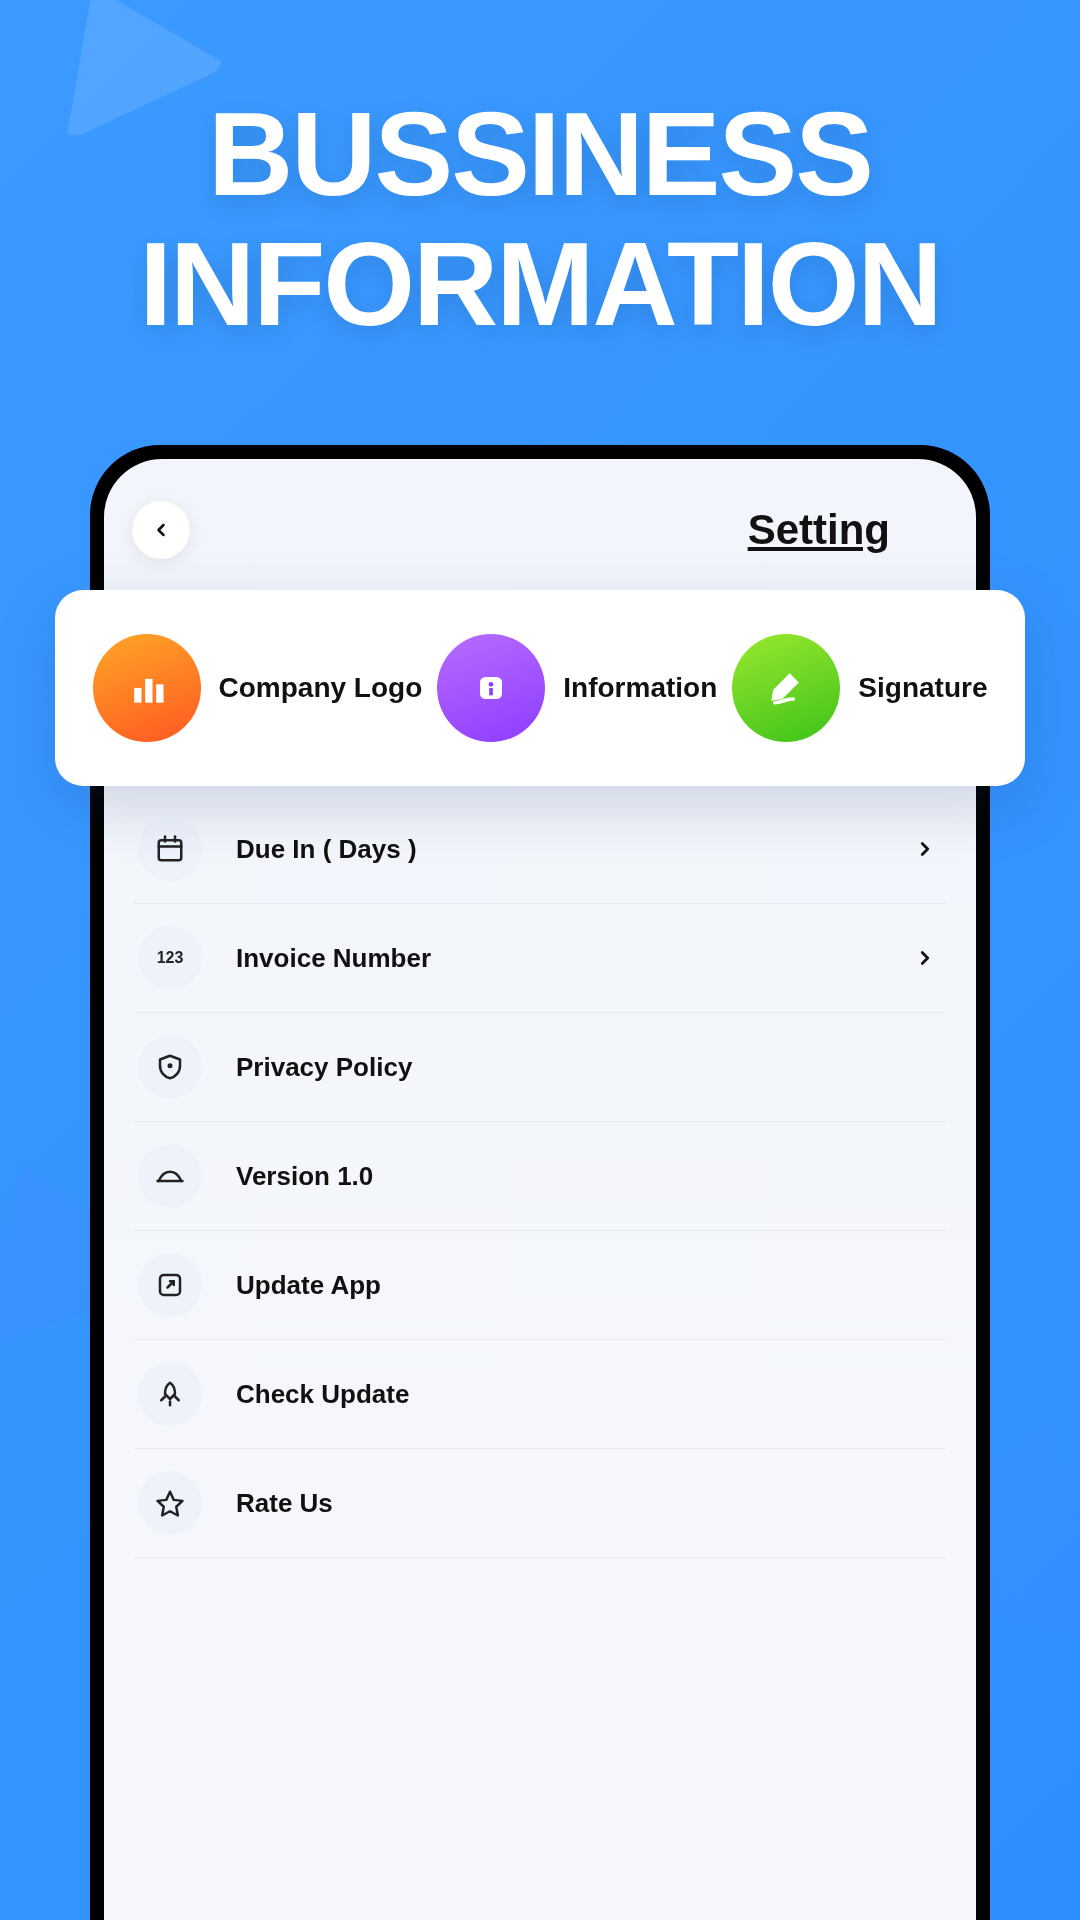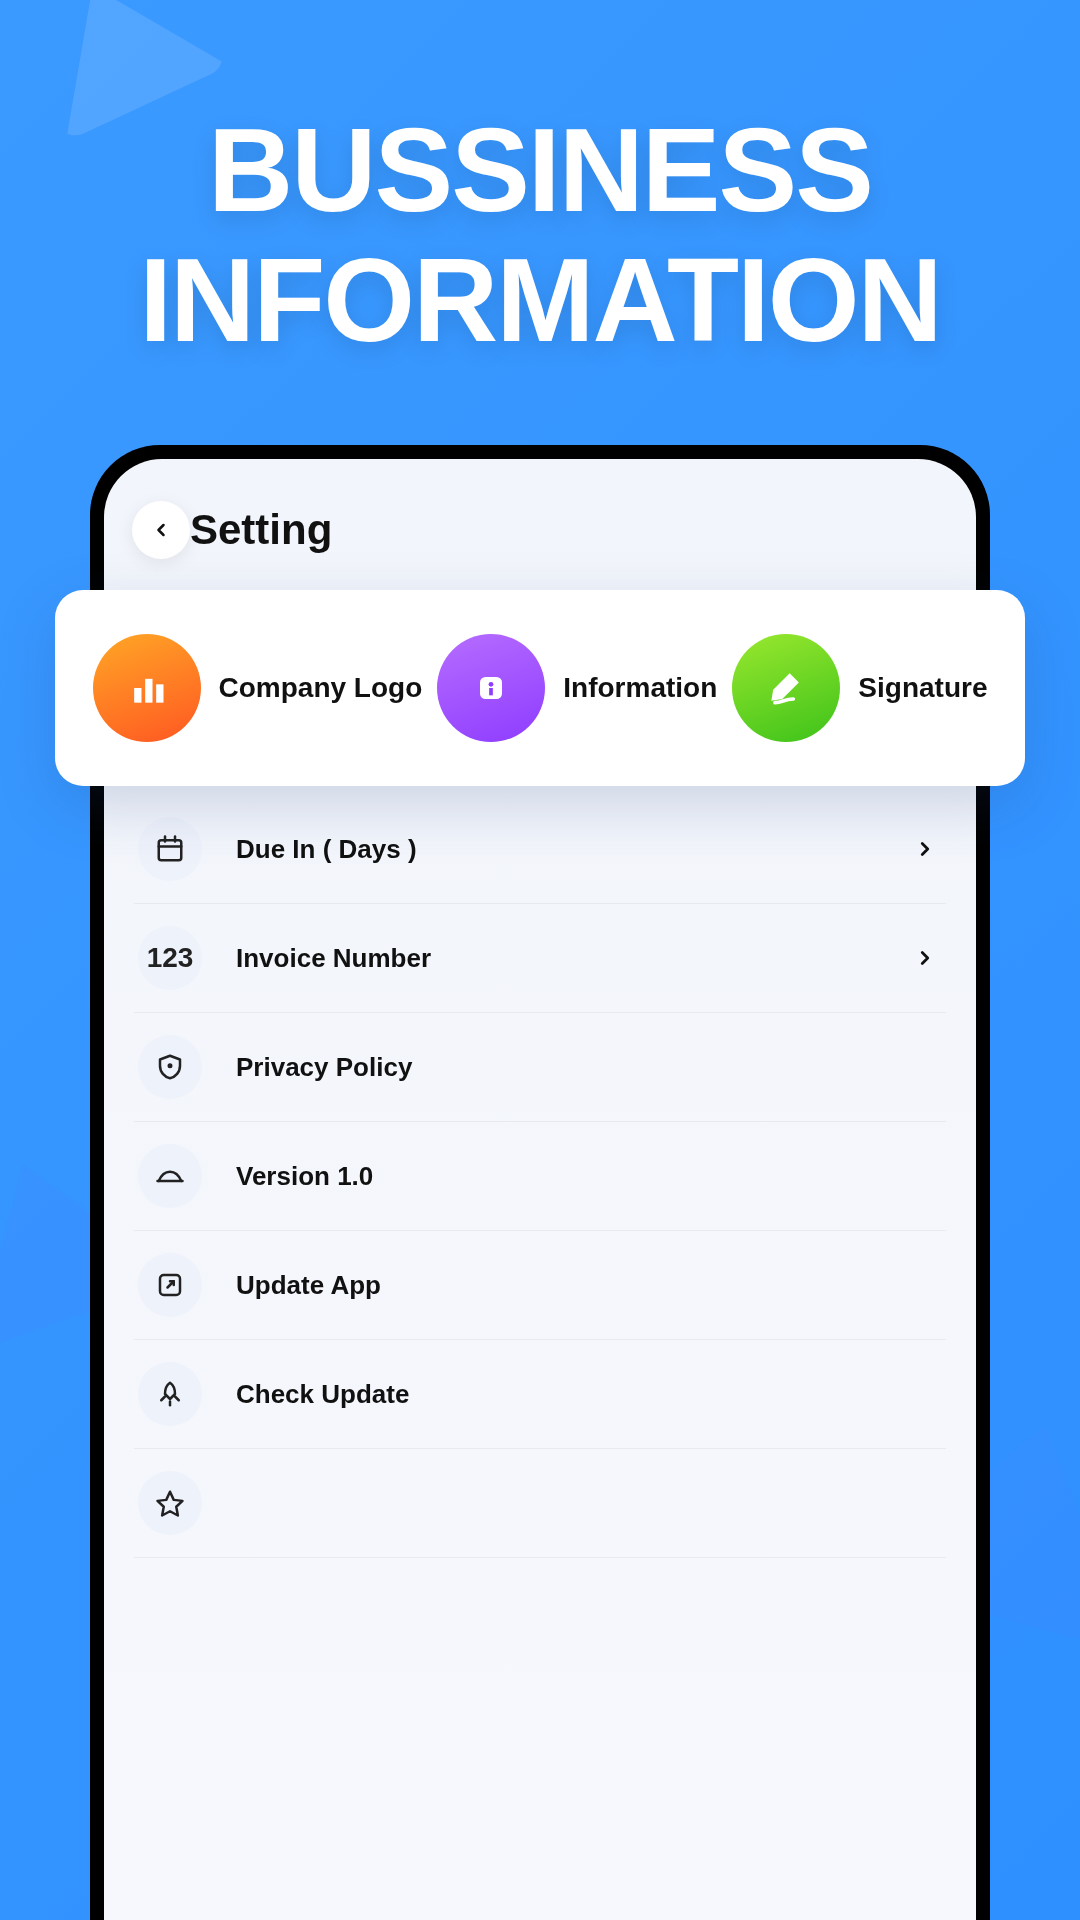--- a/index.html
+++ b/index.html
@@ -1,26 +1,26 @@
 <!DOCTYPE html>
 <html><head>
 <meta charset="utf-8">
 <style>
 *{margin:0;padding:0;box-sizing:border-box;font-family:-apple-system,BlinkMacSystemFont,'Segoe UI',sans-serif;}
 body{width:1080px;height:1920px;background:linear-gradient(135deg,#3b9aff 0%,#2e8fff 100%);position:relative;overflow:hidden;}
 .bg-deco{position:absolute;width:0;height:0;}
 .deco1{top:-20px;left:30px;border-left:90px solid transparent;border-right:90px solid transparent;border-bottom:130px solid rgba(255,255,255,.12);transform:rotate(-25deg);border-radius:20px;}
 .deco2{top:1160px;left:-60px;border-left:110px solid transparent;border-right:110px solid transparent;border-bottom:160px solid rgba(60,140,255,.35);transform:rotate(-20deg);border-radius:20px;}
 .deco3{top:1420px;right:-80px;border-left:140px solid transparent;border-right:140px solid transparent;border-bottom:200px solid rgba(60,140,255,.35);transform:rotate(15deg);border-radius:20px;}
-.hero{position:absolute;top:106px;left:0;right:0;text-align:center;color:#fff;font-weight:900;font-size:118px;line-height:1.1;letter-spacing:-2px;text-shadow:0 8px 24px rgba(0,0,0,.12);}
+.hero{position:absolute;top:90px;left:0;right:0;text-align:center;color:#fff;font-weight:900;font-size:118px;line-height:1.1;letter-spacing:-2px;text-shadow:0 8px 24px rgba(0,0,0,.12);}
 .phone{position:absolute;top:445px;left:90px;right:90px;bottom:-30px;background:#000;border-radius:70px 70px 0 0;padding:14px 14px 0 14px;}
 .screen{width:100%;height:100%;background:linear-gradient(180deg,#f2f5fb 0%,#f6f8fd 100%);border-radius:58px 58px 0 0;position:relative;overflow:hidden;}
 .header{display:flex;align-items:center;padding:42px 28px 24px;}
 .back-btn{width:58px;height:58px;border-radius:50%;background:#fff;display:flex;align-items:center;justify-content:center;box-shadow:0 4px 18px rgba(0,0,0,.08);}
-.page-title{flex:1;text-align:left;font-size:42px;font-weight:700;color:#111;margin-right:58px;}
+.page-title{flex:1;text-align:right;font-size:42px;font-weight:700;color:#111;margin-right:58px;text-decoration:underline;}
 .tiles-card{position:absolute;top:590px;left:55px;right:55px;height:196px;background:#fff;border-radius:28px;box-shadow:0 20px 60px rgba(30,60,120,.18);display:flex;justify-content:space-around;align-items:center;padding:26px 30px;z-index:5;}
 .tile{display:flex;flex-direction:row;align-items:center;gap:18px;}
 .tile-circle{width:108px;height:108px;border-radius:50%;display:flex;align-items:center;justify-content:center;}
 .c-orange{background:linear-gradient(160deg,#ffa726 0%,#ff5722 100%);}
 .c-purple{background:linear-gradient(160deg,#b66dff 0%,#8e3cff 100%);}
 .c-green{background:linear-gradient(160deg,#9ae82e 0%,#3dc21a 100%);}
 .tile-label{font-size:28px;font-weight:600;color:#111;}
 .list{position:absolute;top:336px;left:30px;right:30px;bottom:0;}
 .row{display:flex;align-items:center;padding:22px 10px 22px 4px;border-bottom:1px solid rgba(0,0,0,.05);}
 .row-icon{width:64px;height:64px;border-radius:50%;background:#eef2fb;display:flex;align-items:center;justify-content:center;margin-right:34px;font-weight:700;color:#222;}
@@ -64,21 +64,21 @@
           </div>
           <div class="row-label">Due In ( Days )</div>
           <span class="chev">
             <svg width="22" height="22" viewBox="0 0 24 24" fill="none" stroke="#111" stroke-width="3" stroke-linecap="round" stroke-linejoin="round">
               <polyline points="9 6 15 12 9 18"></polyline>
             </svg>
           </span>
         </div>
         <div class="row">
           <div class="row-icon">
-            <span style="font-size:28px">123</span>
+            <span style="font-size:16px">123</span>
           </div>
           <div class="row-label">Invoice Number</div>
           <span class="chev">
             <svg width="22" height="22" viewBox="0 0 24 24" fill="none" stroke="#111" stroke-width="3" stroke-linecap="round" stroke-linejoin="round">
               <polyline points="9 6 15 12 9 18"></polyline>
             </svg>
           </span>
         </div>
         <div class="row">
           <div class="row-icon">
@@ -128,20 +128,21 @@
           <div class="row-label">Check Update</div>
         </div>
         <div class="row">
           <div class="row-icon">
             <span>
               <svg width="30" height="30" viewBox="0 0 24 24" fill="none" stroke="#222" stroke-width="2" stroke-linecap="round" stroke-linejoin="round">
                 <polygon points="12 3 15 9.5 22 10.3 17 15 18.3 22 12 18.6 5.7 22 7 15 2 10.3 9 9.5 12 3"></polygon>
               </svg>
             </span>
           </div>
+          <div class="row-label">Rate Us</div>
         </div>
       </div>
   </div>
 </div>
 
 <div class="tiles-card">
     <div class="tile">
       <div class="tile-circle c-orange">
         <svg width="44" height="44" viewBox="0 0 24 24" fill="#fff">
           <rect x="5" y="12" width="4" height="8"></rect>

